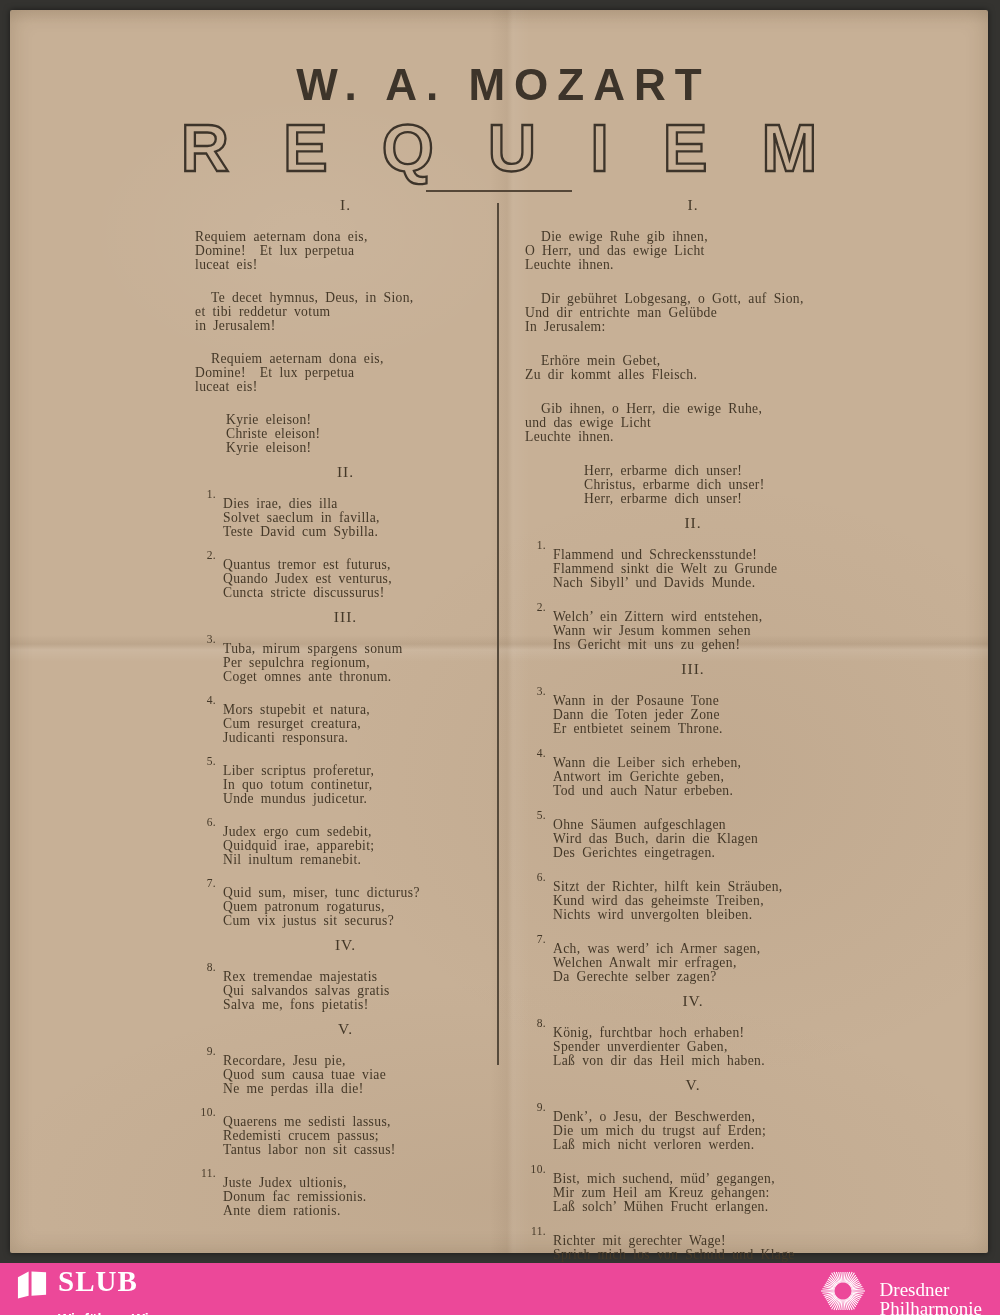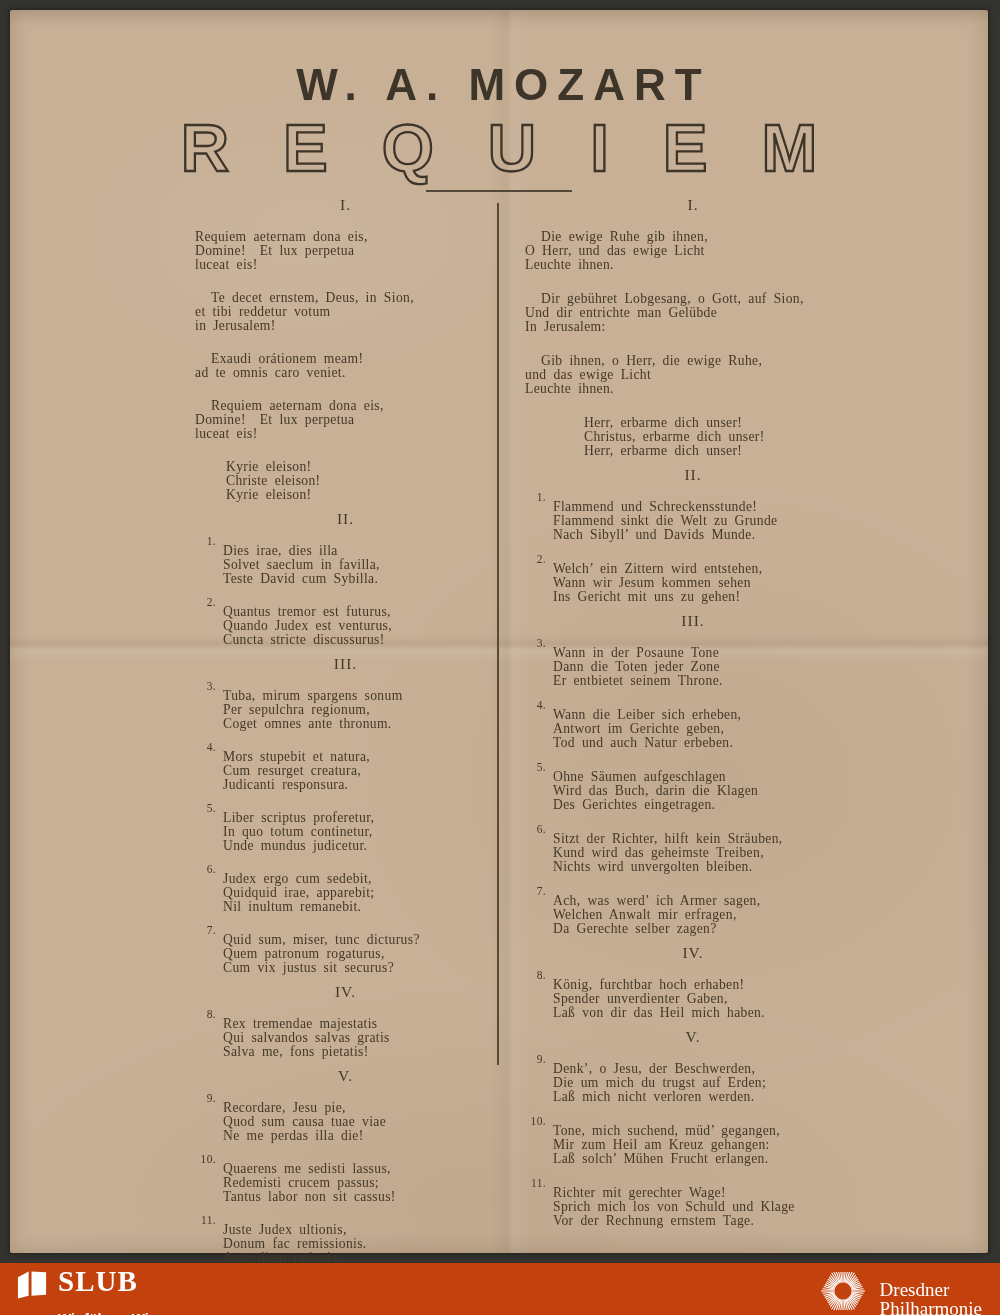--- a/index.html
+++ b/index.html
@@ -74,29 +74,23 @@
           <div class="section-heading">I.</div>
           <div class="stanza indent-none">
             <div class="stanza-lines">
               <div class="line">Requiem aeternam dona eis,</div>
               <div class="line">Domine!  Et lux perpetua</div>
               <div class="line">luceat eis!</div>
             </div>
           </div>
           <div class="stanza indent-first">
             <div class="stanza-lines">
-              <div class="line">Te decet ernstem, Deus, in Sion,</div>
+              <div class="line">Te decet hymnus, Deus, in Sion,</div>
               <div class="line">et tibi reddetur votum</div>
               <div class="line">in Jerusalem!</div>
-            </div>
-          </div>
-          <div class="stanza indent-first">
-            <div class="stanza-lines">
-              <div class="line">Exaudi orátionem meam!</div>
-              <div class="line">ad te omnis caro veniet.</div>
             </div>
           </div>
           <div class="stanza indent-first">
             <div class="stanza-lines">
               <div class="line">Requiem aeternam dona eis,</div>
               <div class="line">Domine!  Et lux perpetua</div>
               <div class="line">luceat eis!</div>
             </div>
           </div>
           <div class="stanza indent-block">
@@ -211,20 +205,26 @@
           </div>
           <div class="stanza indent-first">
             <div class="stanza-lines">
               <div class="line">Dir gebühret Lobgesang, o Gott, auf Sion,</div>
               <div class="line">Und dir entrichte man Gelübde</div>
               <div class="line">In Jerusalem:</div>
             </div>
           </div>
           <div class="stanza indent-first">
             <div class="stanza-lines">
+              <div class="line">Erhöre mein Gebet,</div>
+              <div class="line">Zu dir kommt alles Fleisch.</div>
+            </div>
+          </div>
+          <div class="stanza indent-first">
+            <div class="stanza-lines">
               <div class="line">Gib ihnen, o Herr, die ewige Ruhe,</div>
               <div class="line">und das ewige Licht</div>
               <div class="line">Leuchte ihnen.</div>
             </div>
           </div>
           <div class="stanza indent-block">
             <div class="stanza-lines">
               <div class="line">Herr, erbarme dich unser!</div>
               <div class="line">Christus, erbarme dich unser!</div>
               <div class="line">Herr, erbarme dich unser!</div>
@@ -302,39 +302,39 @@
             <span class="stanza-num">9.</span>
             <div class="stanza-lines">
               <div class="line">Denk’, o Jesu, der Beschwerden,</div>
               <div class="line">Die um mich du trugst auf Erden;</div>
               <div class="line">Laß mich nicht verloren werden.</div>
             </div>
           </div>
           <div class="stanza">
             <span class="stanza-num">10.</span>
             <div class="stanza-lines">
-              <div class="line">Tone, mich suchend, müd’ gegangen,</div>
+              <div class="line">Bist, mich suchend, müd’ gegangen,</div>
               <div class="line">Mir zum Heil am Kreuz gehangen:</div>
               <div class="line">Laß solch’ Mühen Frucht erlangen.</div>
             </div>
           </div>
           <div class="stanza">
             <span class="stanza-num">11.</span>
             <div class="stanza-lines">
               <div class="line">Richter mit gerechter Wage!</div>
               <div class="line">Sprich mich los von Schuld und Klage</div>
               <div class="line">Vor der Rechnung ernstem Tage.</div>
             </div>
           </div>
         </div>
     </div>
 
   </div>
 
-  <div class="footer-bar" style="background: #c2410c;">
+  <div class="footer-bar" style="background: #ec4899;">
 
     <div class="slub-block">
       <svg class="slub-book" viewBox="0 0 34 30">
         <polygon points="2,8 13,2 13,27 2,30" fill="#ffffff"></polygon>
         <polygon points="16,2 31,3 31,26 16,27" fill="#ffffff"></polygon>
       </svg>
       <div class="slub-texts">
         <div class="slub-wordmark">SLUB</div>
         <div class="slub-tagline">Wir führen Wissen.</div>
       </div>

